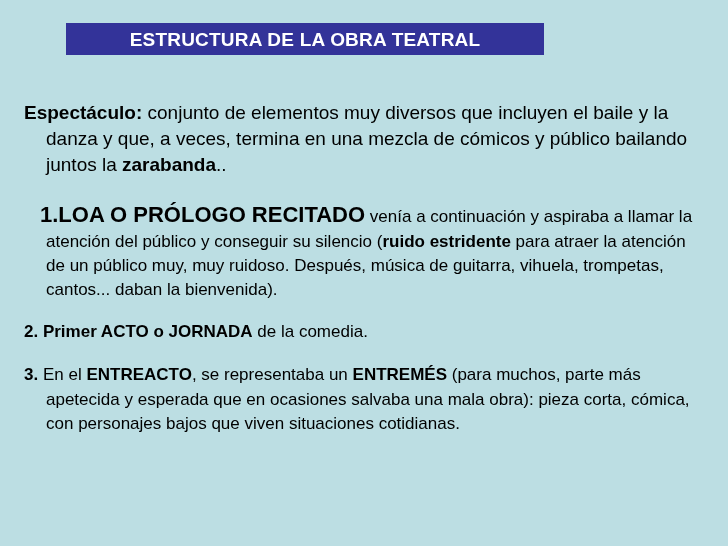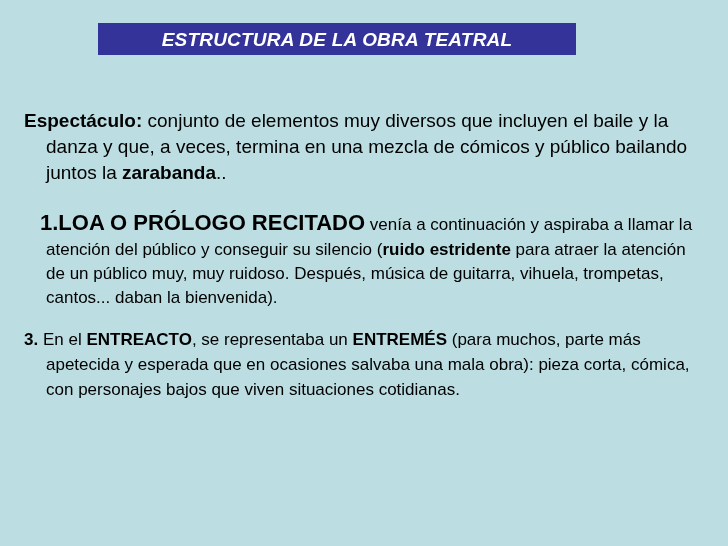--- a/index.html
+++ b/index.html
@@ -19,45 +19,44 @@
   .slide {
     position: absolute;
     inset: 0;
     width: 728px;
     height: 546px;
   }
 
   
   .title-banner {
     position: absolute;
-    left: 98px;
+    left: 66px;
     top: 23px;
     width: 478px;
     height: 32px;
     background: #333399;
     display: flex;
     align-items: center;
     justify-content: center;
     box-sizing: border-box;
-    font-style: italic;
   }
   .title-banner-text {
     color: #ffffff;
     font-size: 19px;
     font-weight: bold;
     letter-spacing: 0.2px;
     white-space: nowrap;
     line-height: 1;
   }
 
   
   .body-content {
     position: absolute;
     left: 24px;
-    top: 108px;
+    top: 100px;
     width: 684px;
   }
 
   .para {
     margin: 0 0 14px 0;
     padding: 0;
     padding-left: 22px;
     text-indent: -22px;
     color: #000000;
   }
@@ -118,17 +117,18 @@
   <div class="title-banner">
     <span class="title-banner-text">ESTRUCTURA DE LA OBRA TEATRAL</span>
   </div>
 
   <div class="body-content">
 
     <p class="para para-espectaculo runs"><span class="lead">Espectáculo:</span><span> conjunto de elementos muy diversos que incluyen el baile y la danza y que, a veces, termina en una mezcla de cómicos y público bailando juntos la </span><span class="bold-inline">zarabanda</span><span>..</span></p>
 
     <p class="para para-item1 runs"><span class="lead-big">1.LOA O PRÓLOGO RECITADO</span><span> venía a continuación y aspiraba a llamar la atención del público y conseguir su silencio (</span><span class="bold-inline">ruido estridente</span><span> para atraer la atención de un público muy, muy ruidoso. Después, música de guitarra, vihuela, trompetas, cantos... daban la bienvenida).</span></p>
 
+    <p class="para para-item2 runs"><span class="lead">2. </span><span class="lead">Primer ACTO o JORNADA</span><span> de la comedia.</span></p>
 
     <p class="para para-item3 runs"><span class="lead">3. </span><span>En el </span><span class="bold-inline">ENTREACTO</span><span>, se representaba un </span><span class="bold-inline">ENTREMÉS</span><span> (para muchos, parte más apetecida y esperada que en ocasiones salvaba una mala obra): pieza corta, cómica, con personajes bajos que viven situaciones cotidianas.</span></p>
 
   </div>
 </div>
 
 </body></html>

